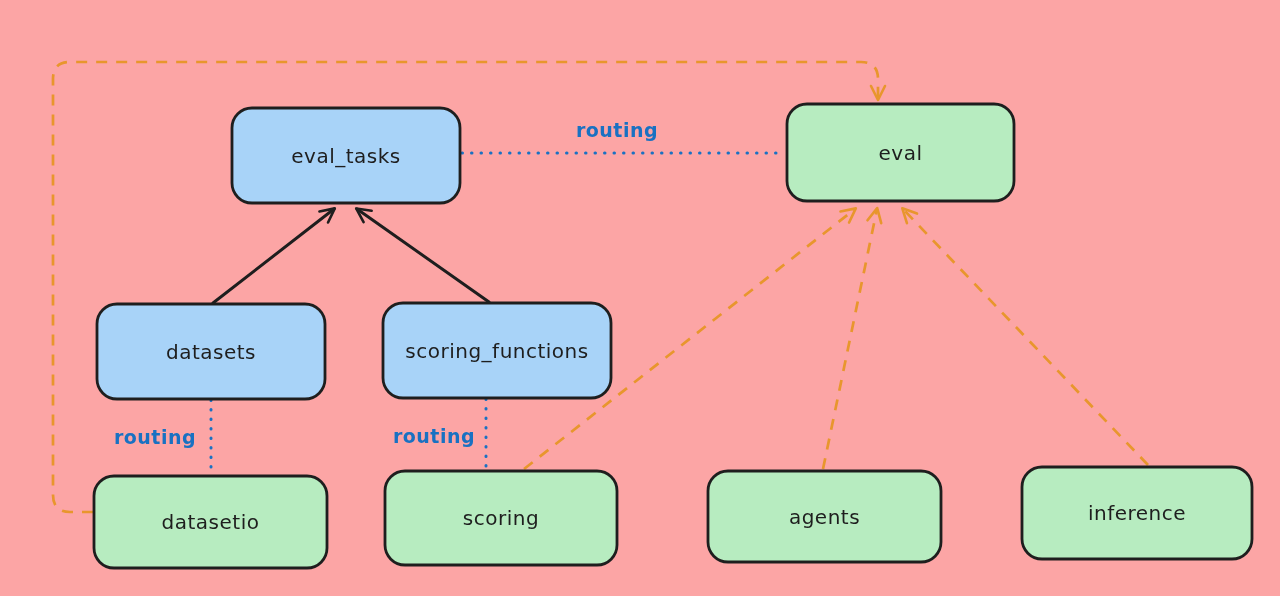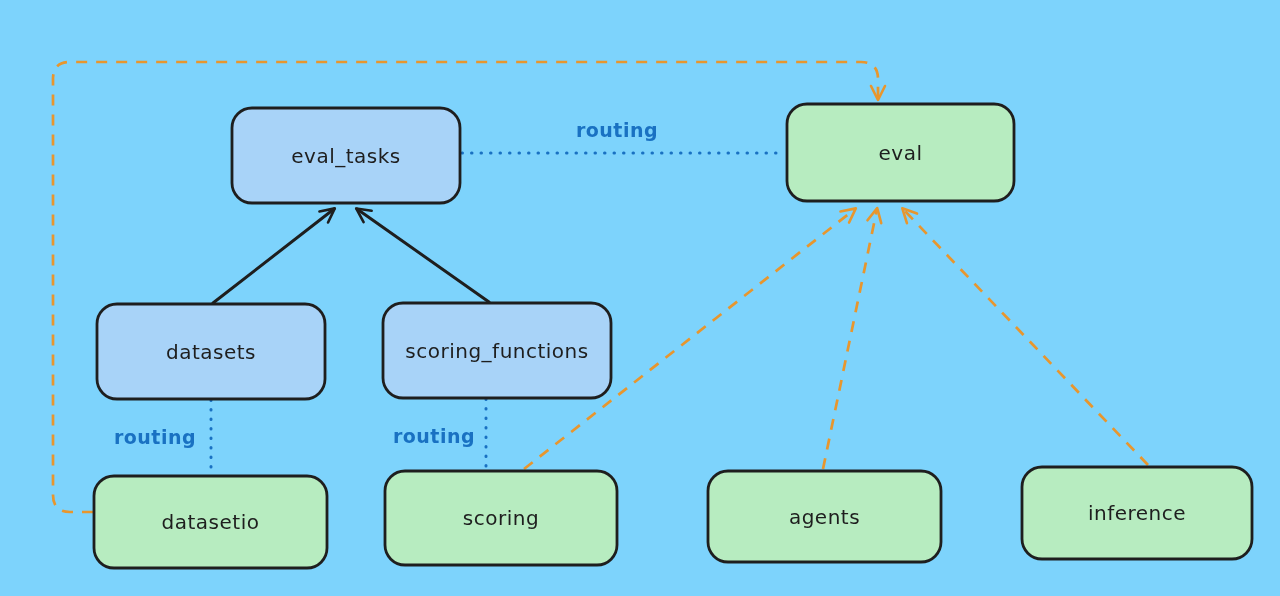--- a/index.html
+++ b/index.html
@@ -4,21 +4,21 @@
 <style>
   html, body {
     margin: 0;
     padding: 0;
     background: #ffffff;
   }
   #stage {
     position: relative;
     width: 1280px;
     height: 596px;
-    background: #7dd3fc;
+    background: #fca5a5;
     overflow: hidden;
     font-family: "DejaVu Sans", "Liberation Sans", sans-serif;
   }
   svg text {
     font-family: "DejaVu Sans", "Liberation Sans", sans-serif;
   }
   .node-label {
     font-size: 20px;
     fill: #1e1e1e;
     letter-spacing: 0.5px;

